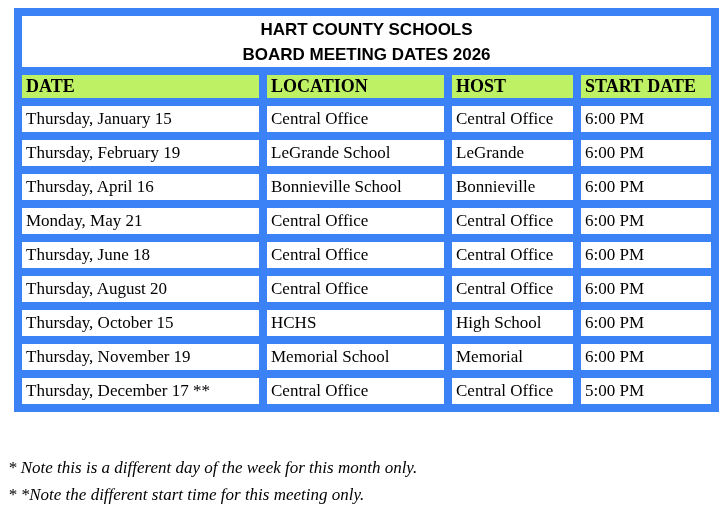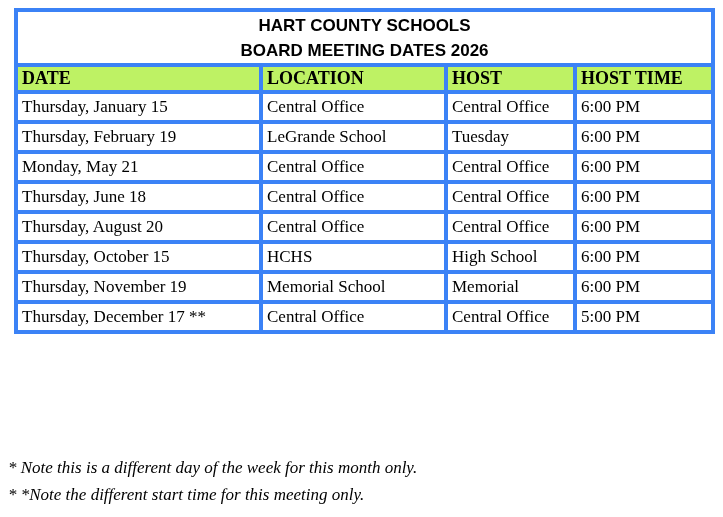--- a/index.html
+++ b/index.html
@@ -11,21 +11,21 @@
   }
   .sheet { position: relative; width: 723px; height: 517px; overflow: hidden; }
 
   table.meetings {
     position: absolute; left: 14px; top: 8px;
     width: 697px;
     border-collapse: collapse;
     table-layout: fixed;
   }
   table.meetings td, table.meetings th {
-    border: 4px solid #3b82f6;
+    border: 8px solid #3b82f6;
     padding: 0 4px;
     font-size: 17px;
     white-space: nowrap;
     overflow: hidden;
     vertical-align: middle;
   }
   .title-cell {
     height: 51px;
     text-align: center;
     font-family: "Liberation Sans", sans-serif;
@@ -67,39 +67,45 @@
       <tr>
         <td class="title-cell" colspan="4">
           <div>HART COUNTY SCHOOLS</div>
           <div>BOARD MEETING DATES 2026</div>
         </td>
       </tr>
       <tr>
         <th>DATE</th>
         <th>LOCATION</th>
         <th>HOST</th>
-        <th>HOST TIME</th>
+        <th>START DATE</th>
       </tr>
     </thead>
     <tbody id="rows-body">
     <tr class="data-row">
       <td class="data date">Thursday, January 15</td>
       <td class="data location">Central Office</td>
       <td class="data host">Central Office</td>
       <td class="data time">6:00 PM</td>
     </tr>
 
     <tr class="data-row">
       <td class="data date">Thursday, February 19</td>
       <td class="data location">LeGrande School</td>
-      <td class="data host">Tuesday</td>
+      <td class="data host">LeGrande</td>
       <td class="data time">6:00 PM</td>
     </tr>
 
 
+    <tr class="data-row">
+      <td class="data date">Thursday, April 16</td>
+      <td class="data location">Bonnieville School</td>
+      <td class="data host">Bonnieville</td>
+      <td class="data time">6:00 PM</td>
+    </tr>
 
     <tr class="data-row">
       <td class="data date">Monday, May 21</td>
       <td class="data location">Central Office</td>
       <td class="data host">Central Office</td>
       <td class="data time">6:00 PM</td>
     </tr>
 
     <tr class="data-row">
       <td class="data date">Thursday, June 18</td>

